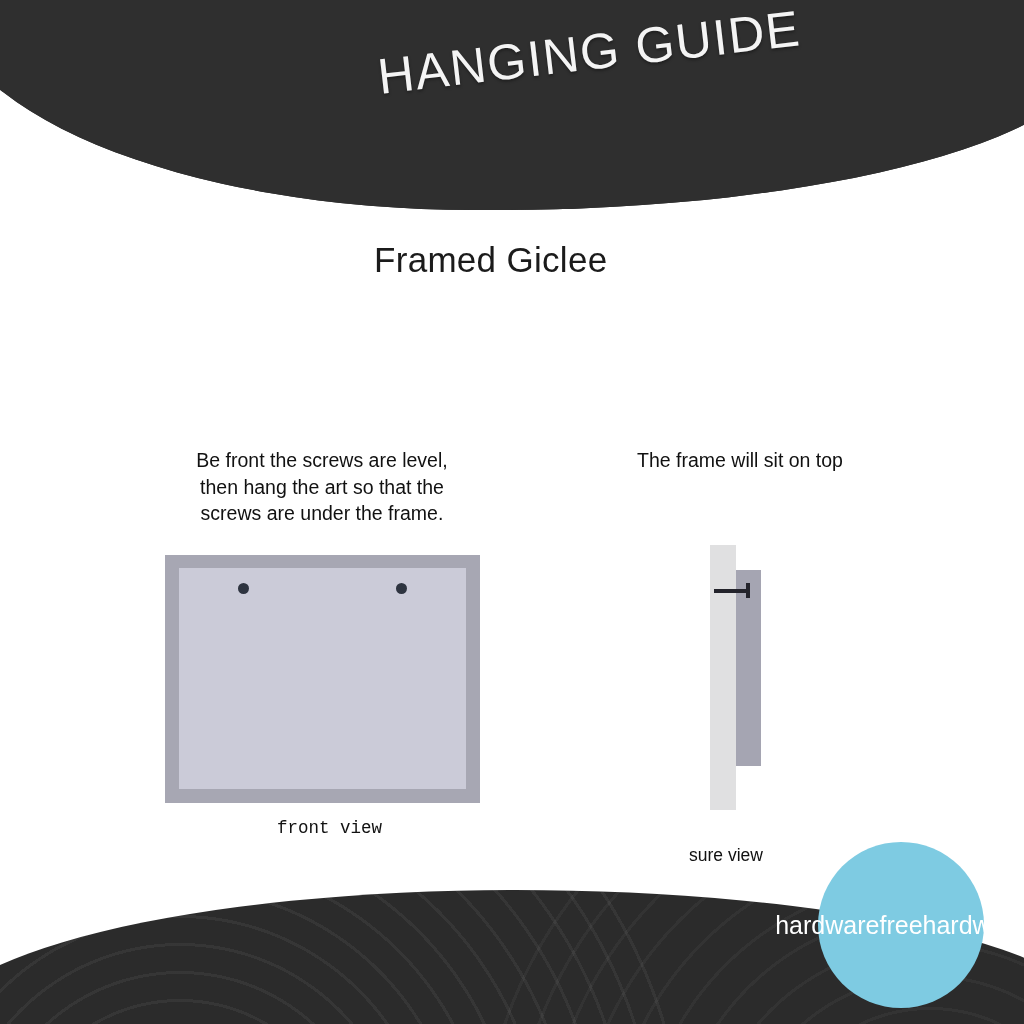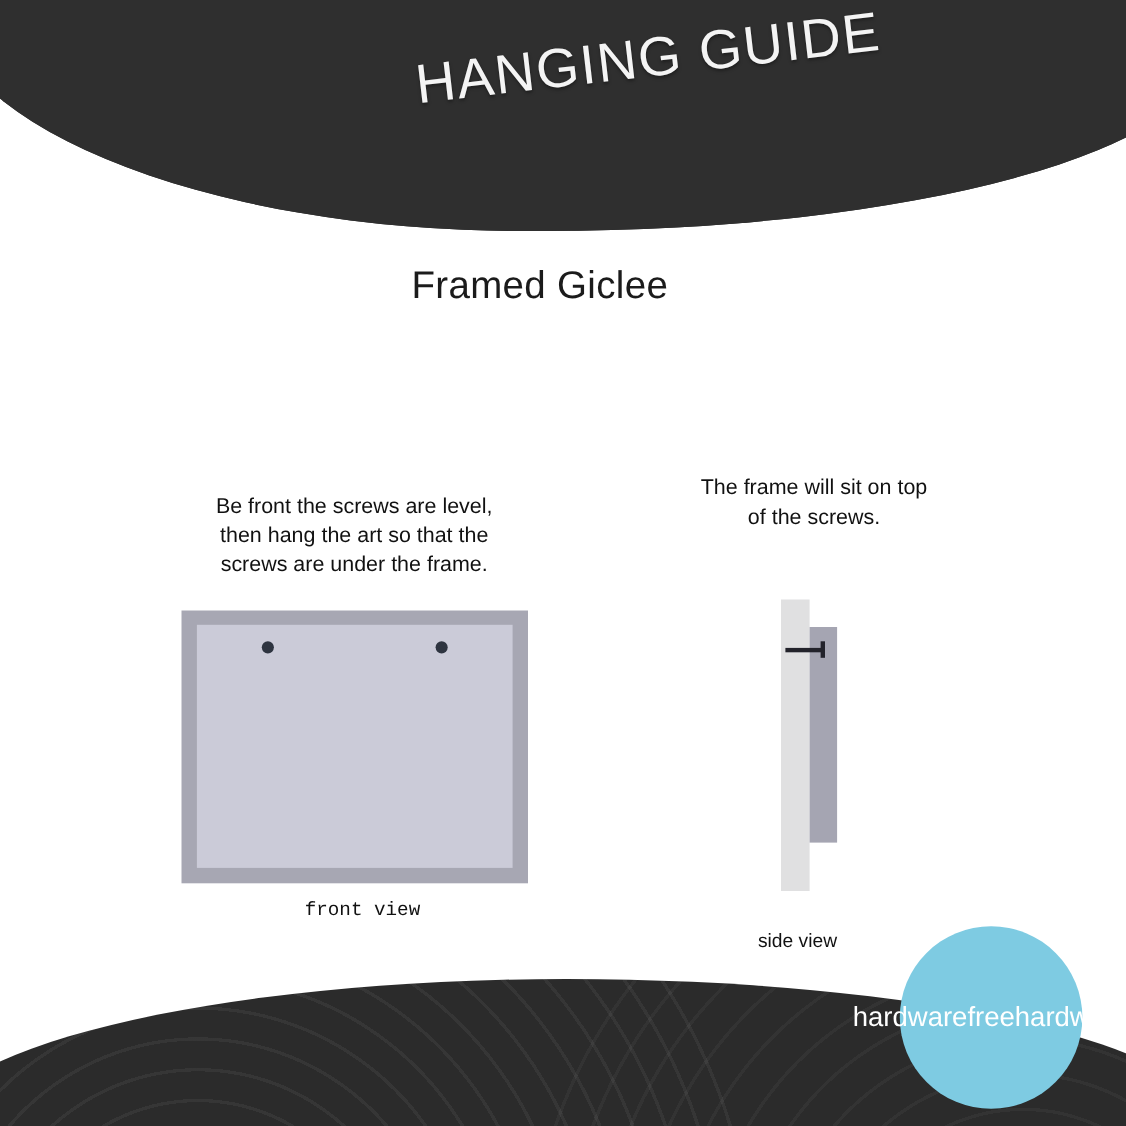--- a/index.html
+++ b/index.html
@@ -45,21 +45,21 @@
 
   
   .product{position:absolute;left:374px;top:240px;font-size:35px;color:#1b1b1b;
            font-weight:300;letter-spacing:.3px;}
   .lead{position:absolute;left:0;top:337px;width:1024px;text-align:center;
         font-size:26px;font-weight:700;color:#111;letter-spacing:-.1px;}
 
   .cap{position:absolute;font-size:19.5px;line-height:26.5px;color:#111;
        font-weight:500;text-align:center;}
   .cap-left{left:152px;top:447px;width:340px;}
-  .cap-right{left:590px;top:430px;width:300px;}
+  .cap-right{left:590px;top:447px;width:300px;}
 
   
   .front{position:absolute;left:165px;top:555px;width:315px;height:248px;
          background:#a7a7b3;}
   .front-inner{position:absolute;left:14px;top:13px;right:14px;bottom:14px;
                background:#cbcbd8;}
   .screw-dot{position:absolute;width:11px;height:11px;border-radius:50%;background:#2e3440;}
   .dot-a{left:238px;top:583px;}
   .dot-b{left:396px;top:583px;}
 
@@ -114,36 +114,35 @@
   <div class="product">Framed Giclee</div>
 
   <div class="cap cap-left">
     <div>Be front the screws are level,</div>
     <div>then hang the art so that the</div>
     <div>screws are under the frame.</div>
   </div>
 
   <div class="cap cap-right">
     <div>The frame will sit on top</div>
-    <div>of the screws.</div>
   </div>
 
   <div class="front">
     <div class="front-inner"></div>
   </div>
   <div class="screw-dot dot-a"></div>
   <div class="screw-dot dot-b"></div>
 
   <div class="wall-strip"></div>
   <div class="frame-strip"></div>
   <div class="screw-shaft"></div>
   <div class="screw-head"></div>
 
   <div class="vlabel vlabel-front">front view</div>
-  <div class="vlabel vlabel-side">side view</div>
+  <div class="vlabel vlabel-side">sure view</div>
 
   <div class="foot-wrap">
     <div class="foot-shape">
       <div class="foot-tex"></div>
       <div class="foot-tex2"></div>
     </div>
   </div>
 
   <div class="badge">
     <div>hardware</div>

